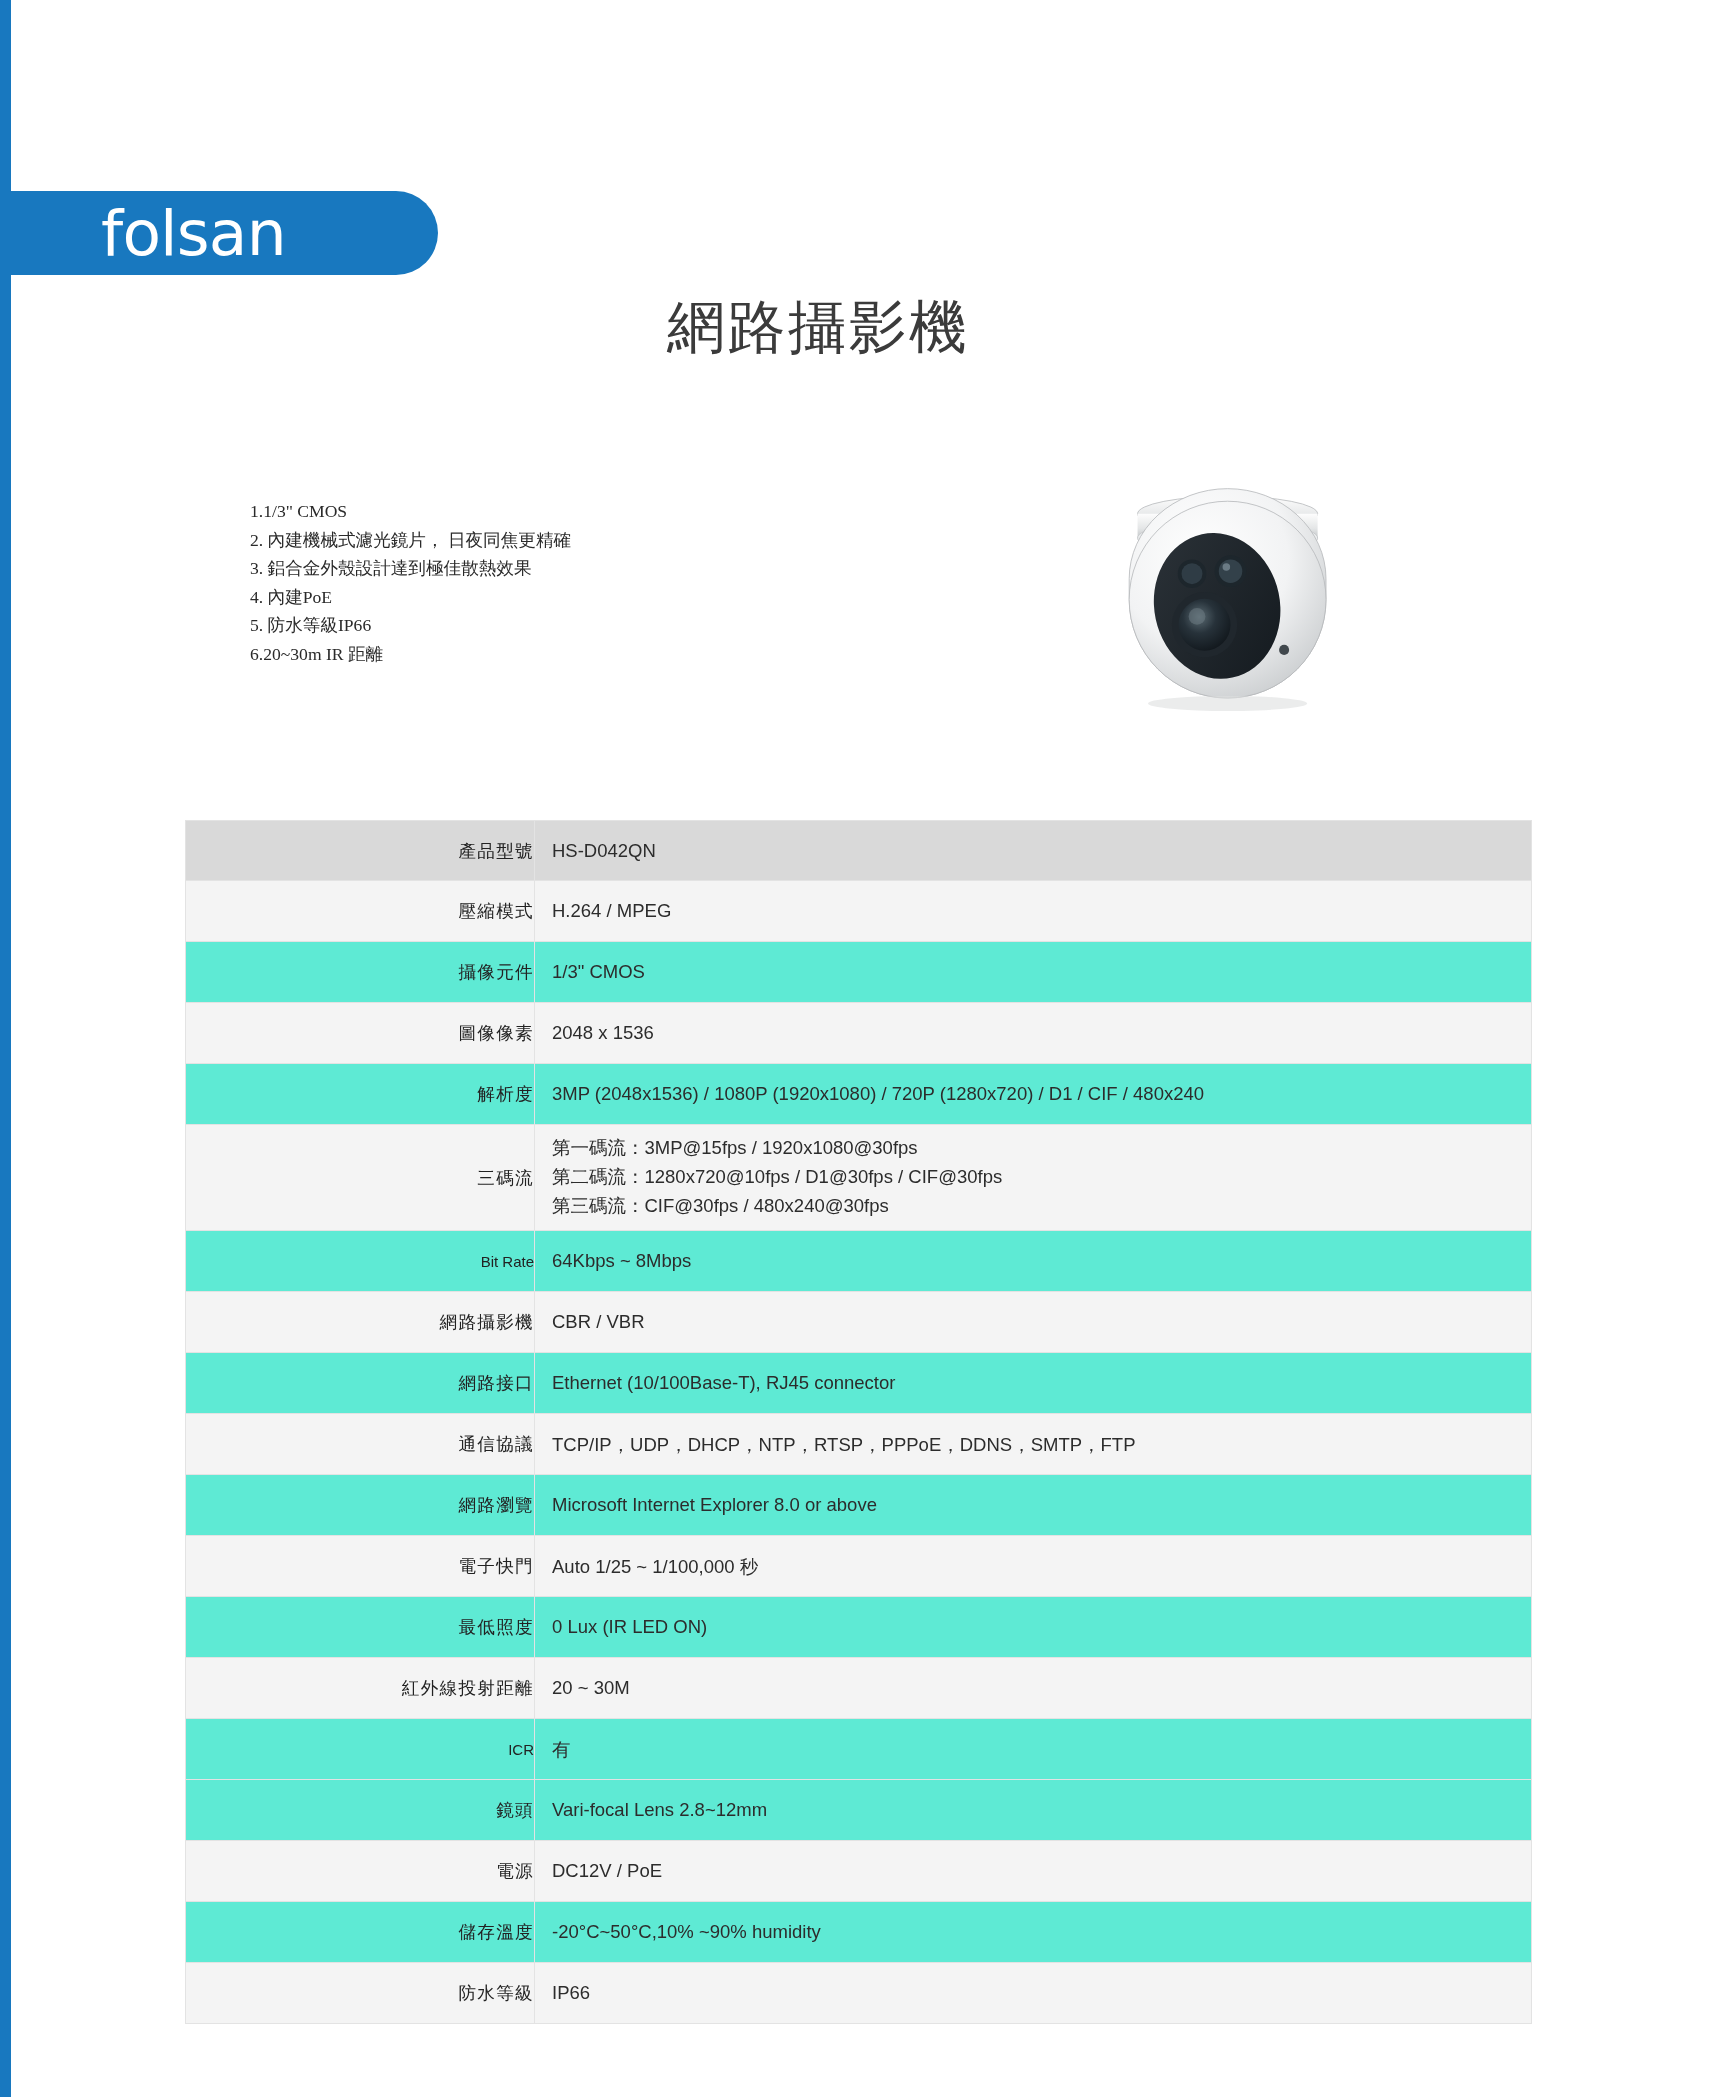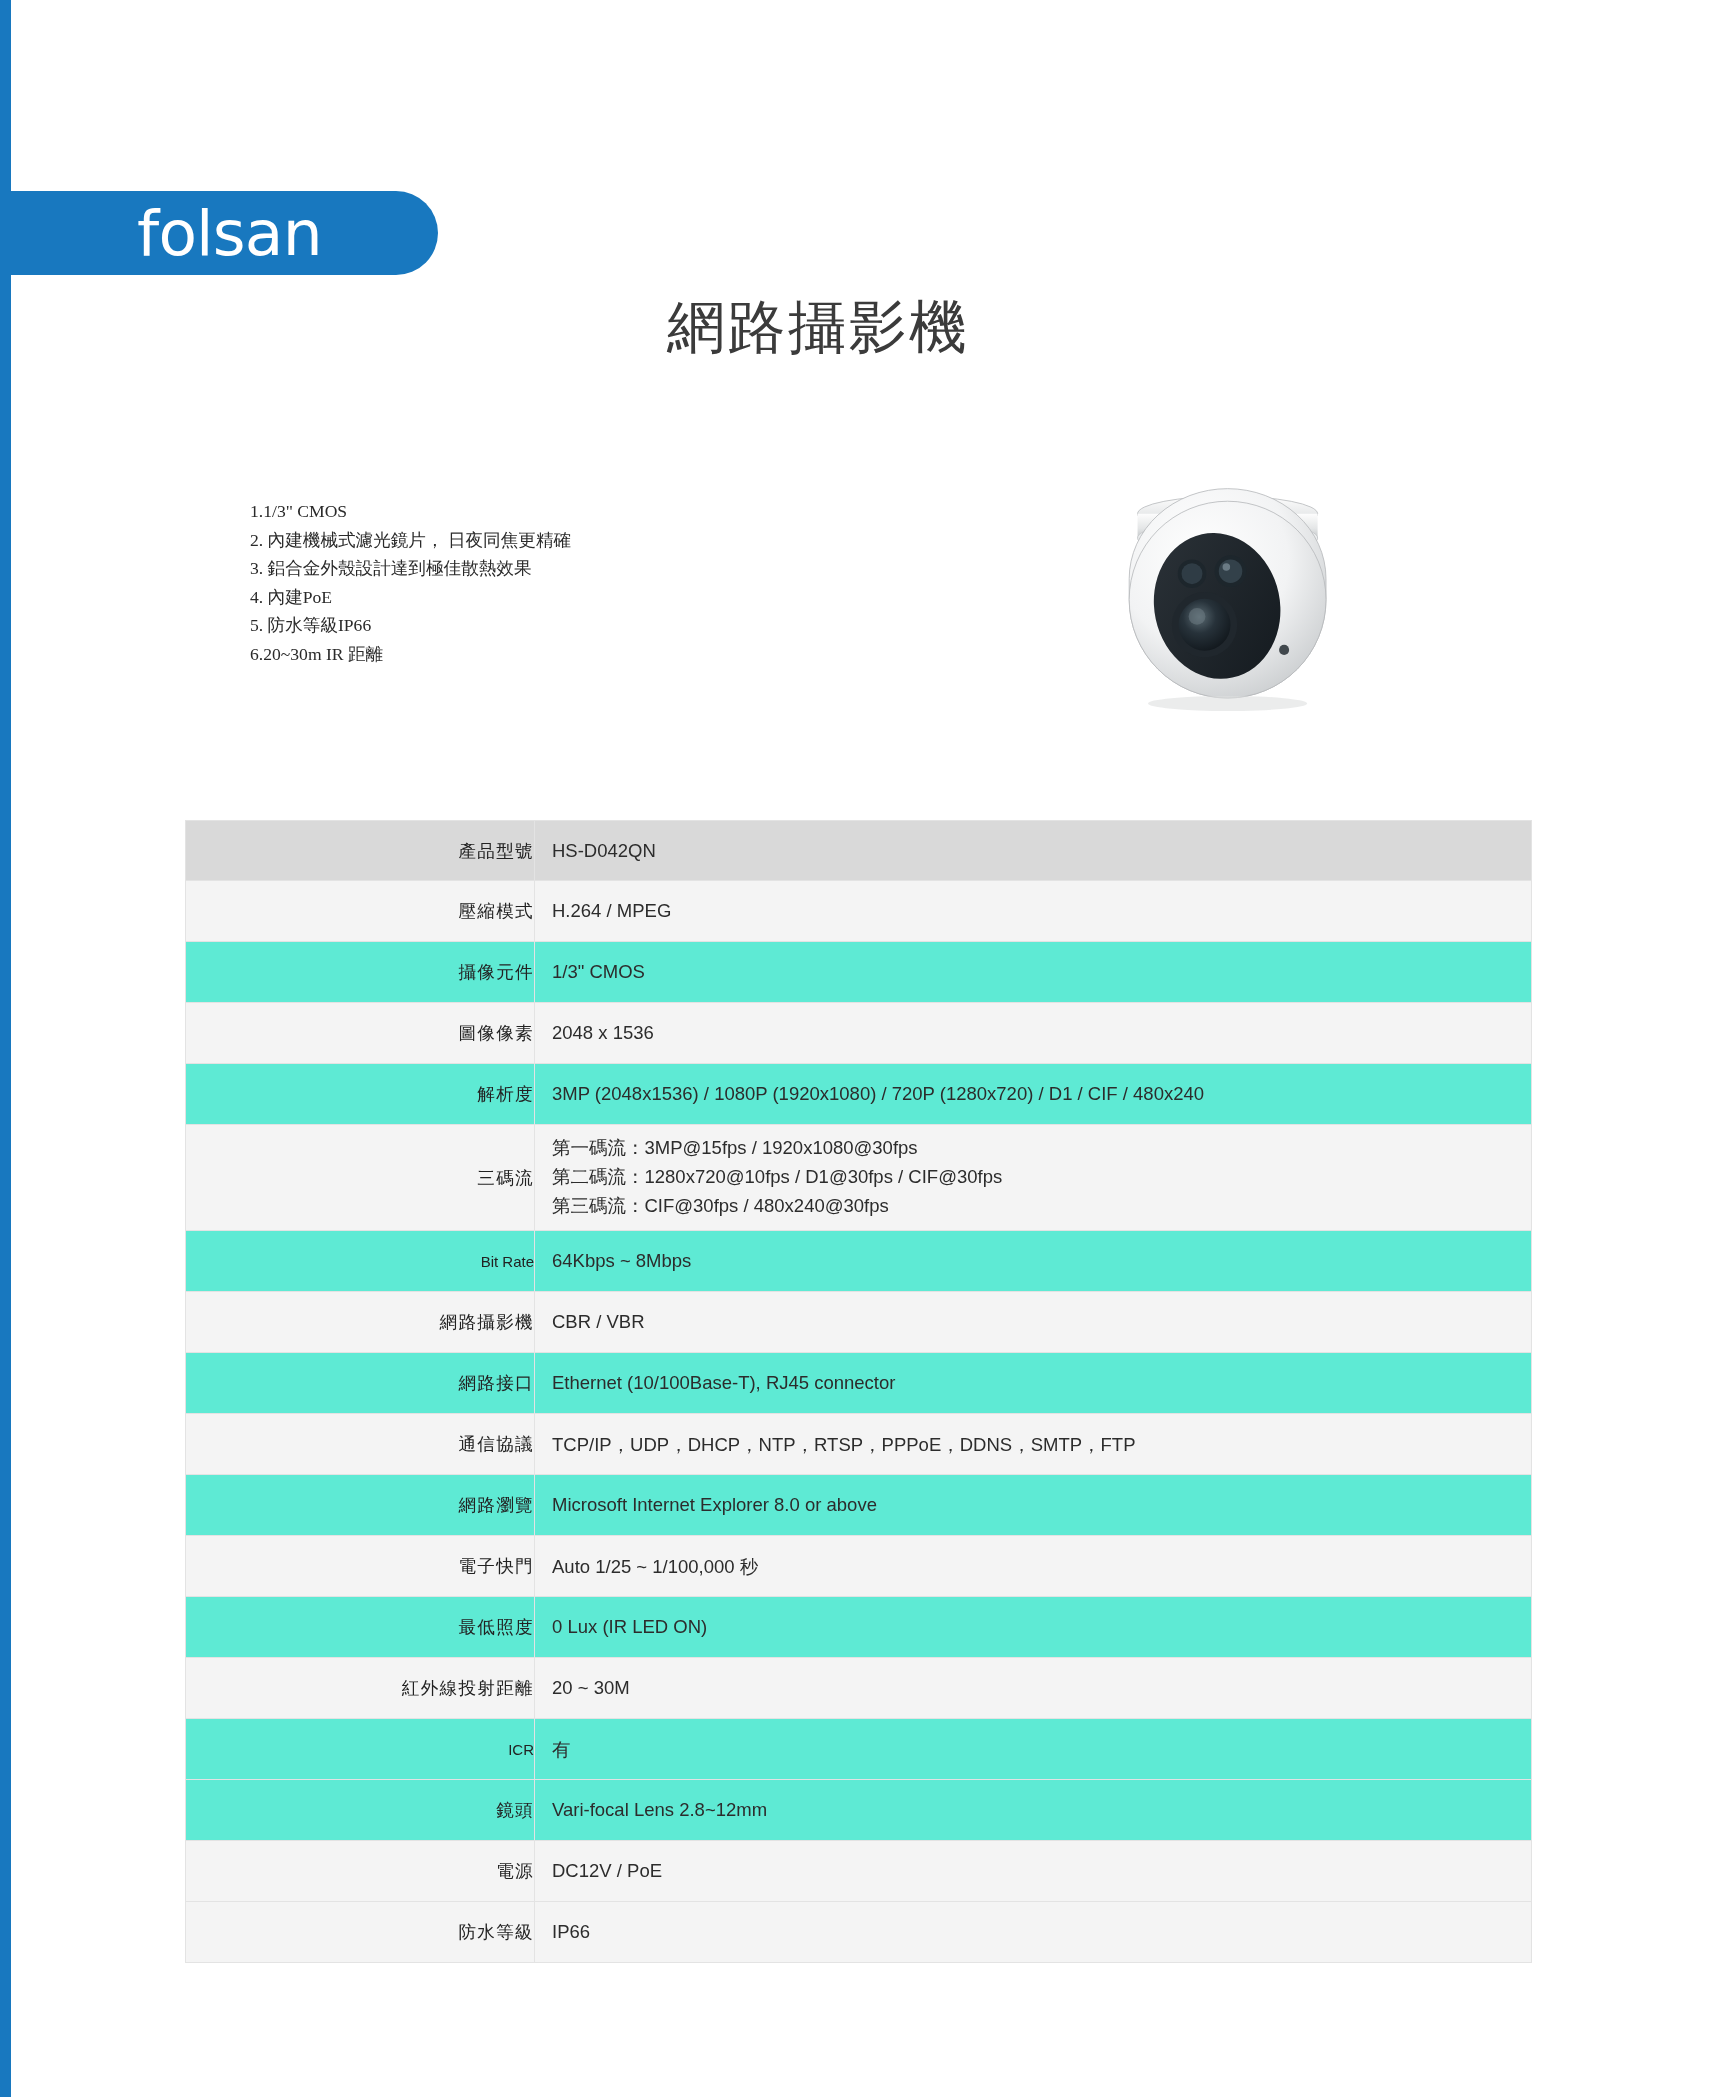--- a/index.html
+++ b/index.html
@@ -39,21 +39,20 @@
   }
   .logo-text {
     position: absolute;
     left: 101px;
     top: 197px;
     font-size: 63px;
     color: #ffffff;
     letter-spacing: -0.8px;
     font-family: "DejaVu Sans", sans-serif;
     font-weight: 400;
-    margin-left: 36px;
   }
   
   .main-title {
     position: absolute;
     left: 667px;
     top: 289px;
     font-size: 58px;
     color: #3b3b3b;
     font-family: "Liberation Serif", serif;
     letter-spacing: 2.5px;
@@ -269,20 +268,24 @@
         <td class="value" style="font-family:'Liberation Serif',serif">有</td>
       </tr>
       <tr class="plain">
         <td class="label">鏡頭</td>
         <td class="value">Vari-focal Lens 2.8~12mm</td>
       </tr>
       <tr class="alt">
         <td class="label">電源</td>
         <td class="value">DC12V / PoE</td>
       </tr>
+      <tr class="plain">
+        <td class="label">儲存溫度</td>
+        <td class="value">-20°C~50°C,10% ~90% humidity</td>
+      </tr>
       <tr class="alt">
         <td class="label">防水等級</td>
         <td class="value">IP66</td>
       </tr>
     </tbody>
   </table>
 
 </div>
 
 

